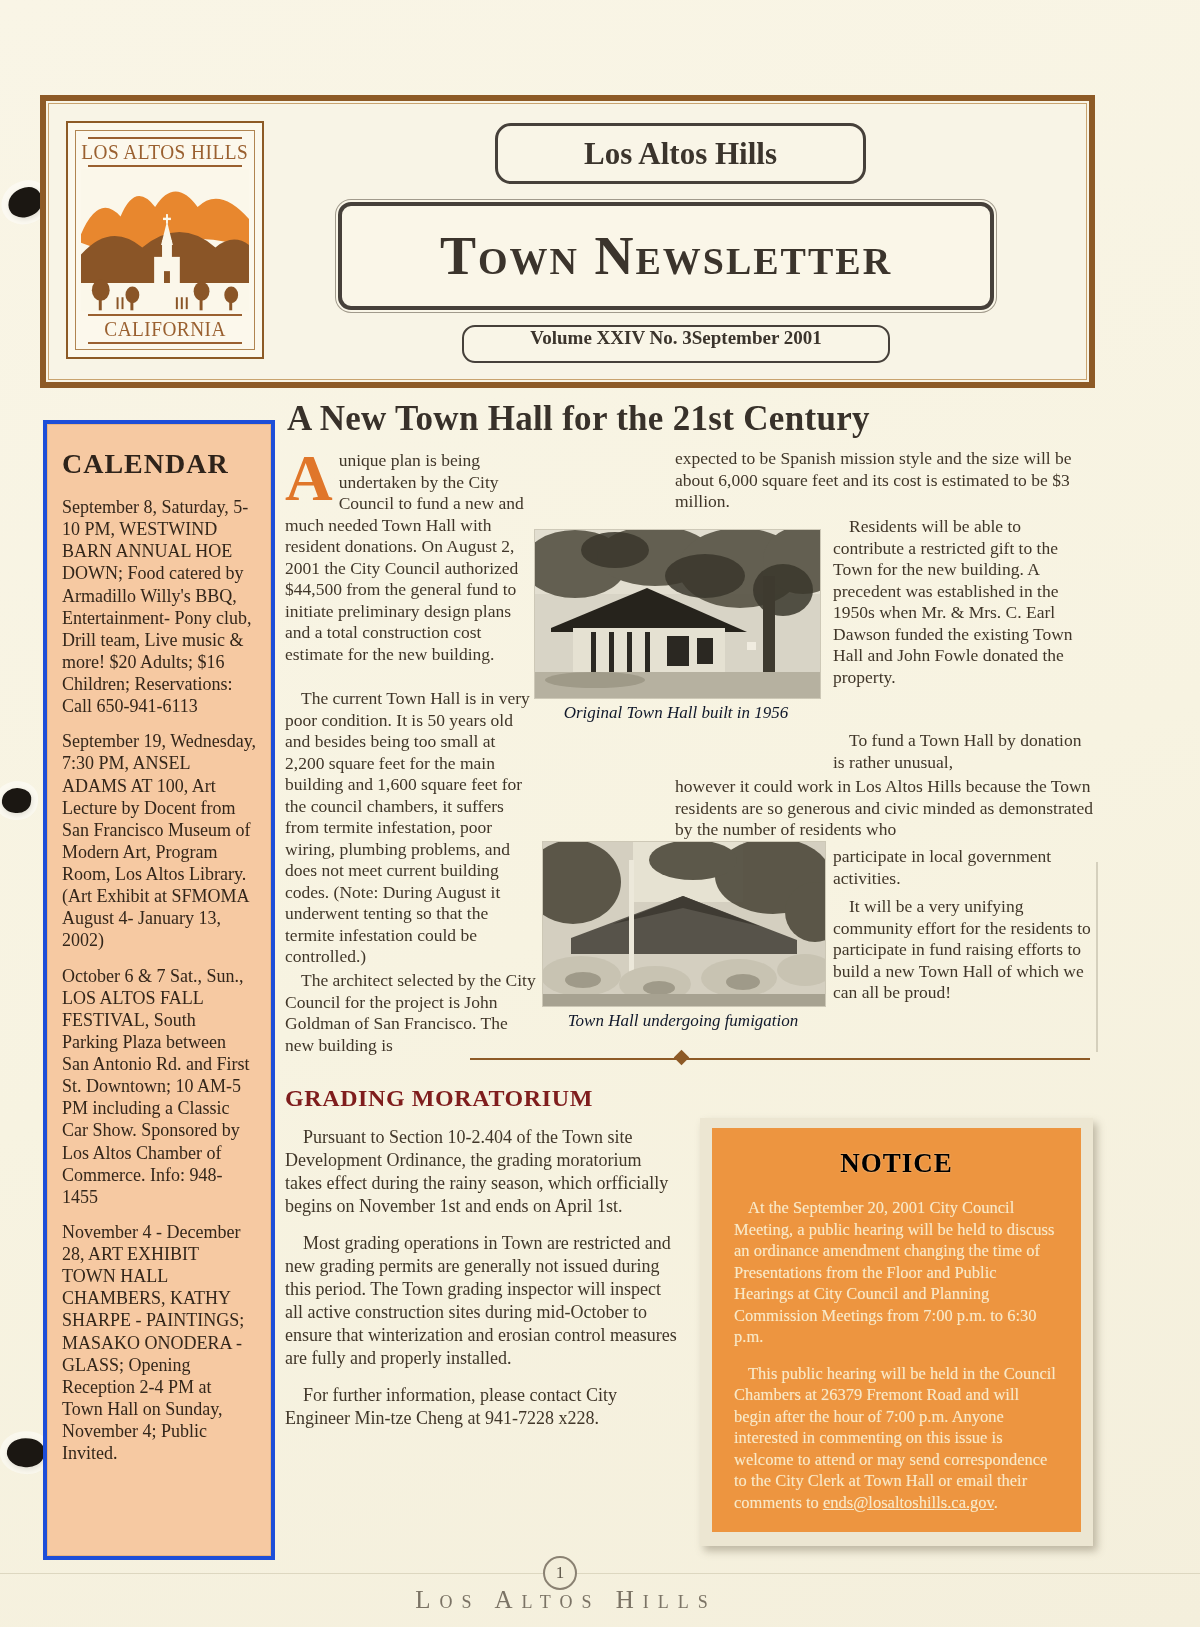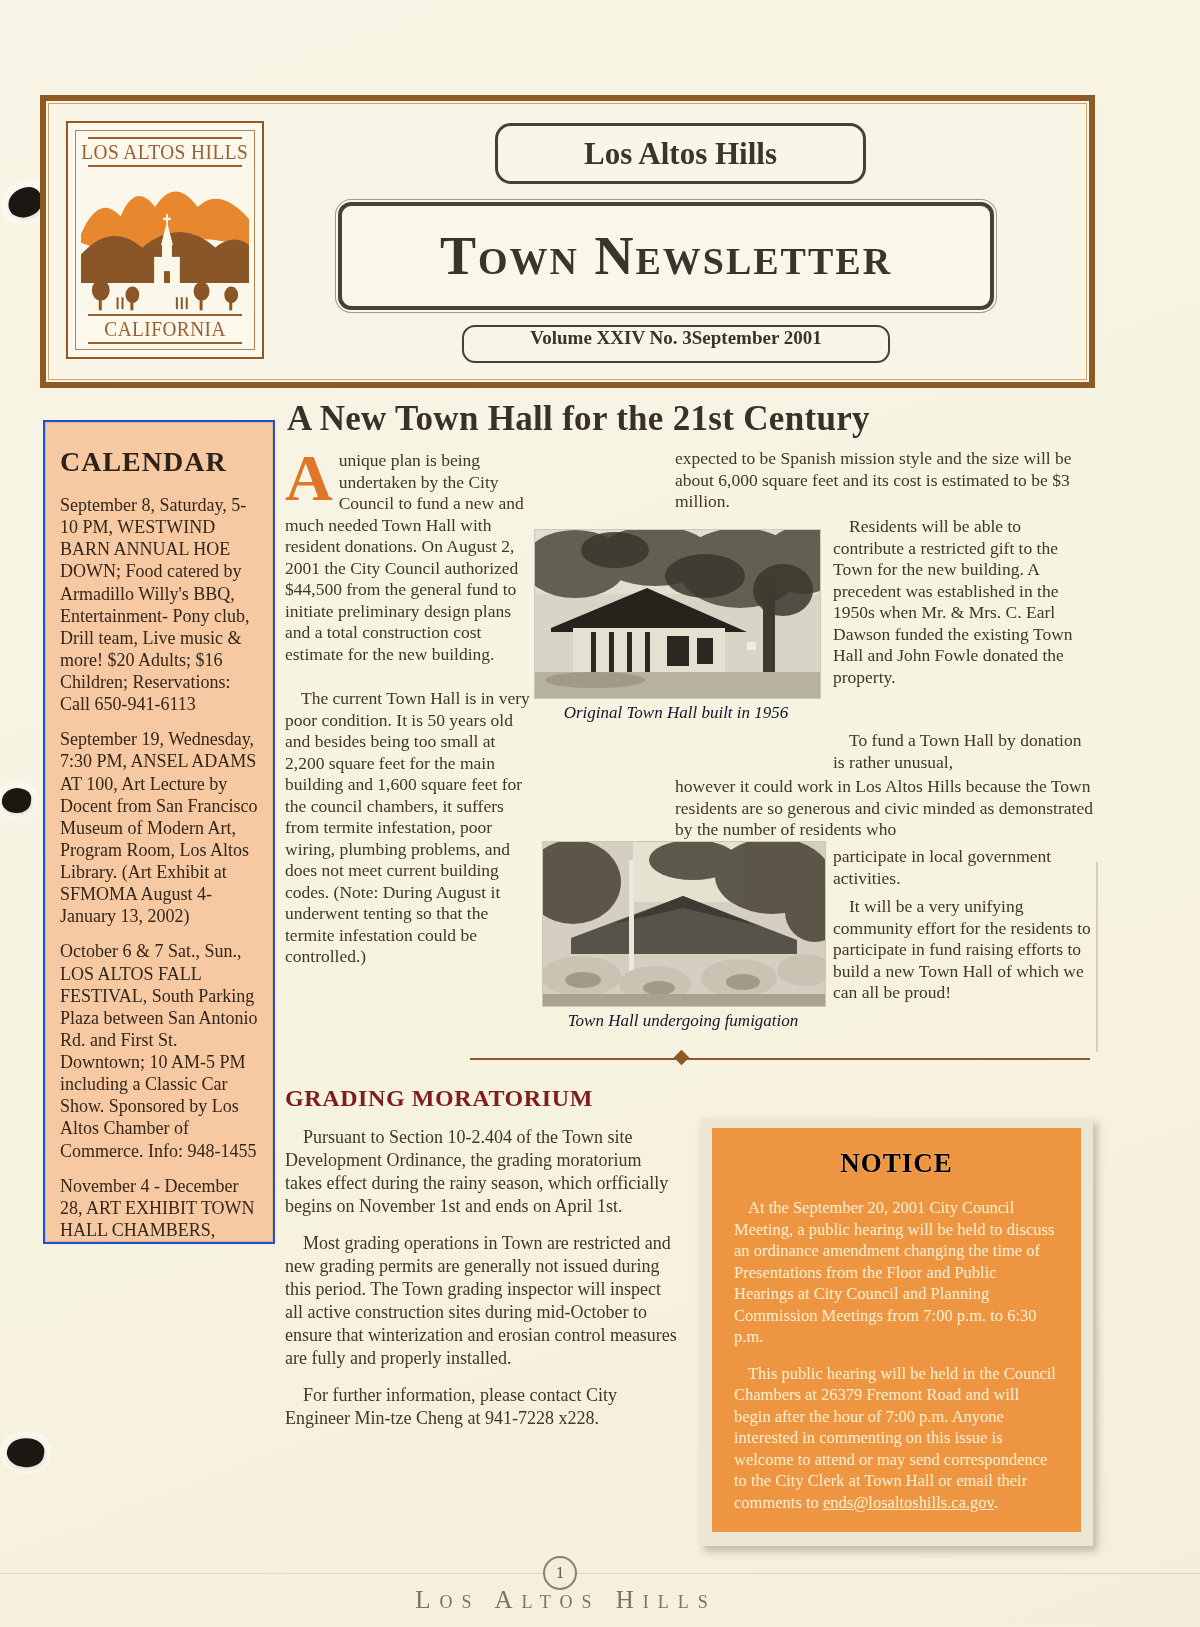--- a/index.html
+++ b/index.html
@@ -40,22 +40,22 @@
     box-shadow:0 0 0 2px #faf6e8,0 0 0 3px #a19a8c;
     display:flex;align-items:center;justify-content:center;}
   .main-mast span{font-weight:bold;font-size:54px;letter-spacing:2px;
     font-variant:small-caps;color:#3b342c;}
   .vol-box{position:absolute;left:416px;top:224px;width:428px;height:38px;
     border:2px solid #46403a;border-radius:13px;background:#f9f5e7;box-sizing:border-box;
     display:flex;align-items:flex-start;justify-content:center;}
   .vol-box span{font-weight:bold;font-size:19px;color:#3b342c;}
 
   
-  .calendar{left:43px;top:420px;width:232px;height:824px;background:#f6c9a2;
-    border:2px solid #1d4ed8;box-sizing:border-box;padding:24px 15px;overflow:hidden;
+  .calendar{left:43px;top:420px;width:232px;height:1140px;background:#f6c9a2;
+    border:4px solid #1d4ed8;box-sizing:border-box;padding:24px 15px;overflow:hidden;
     box-shadow:inset 0 0 0 1px #e9b583;}
   .calendar-title{font-size:28px;font-weight:bold;color:#2e231a;letter-spacing:1px;margin:0 0 16px;}
   .event{font-size:18px;line-height:1.23;color:#33261a;margin-bottom:13px;}
   .event .lead{font-weight:normal;}
 
   
   .article-title{left:287px;top:399px;font-size:35px;font-weight:bold;color:#38312a;letter-spacing:0.3px;}
   .article{left:285px;top:448px;width:810px;height:618px;font-size:17.5px;line-height:21.5px;}
   .article .blk{position:absolute;}
   .lb0{left:0;top:2px;width:250px;}
@@ -184,20 +184,21 @@
   </div>
 </div>
 
 <div class="abs article-title">A New Town Hall for the 21st Century</div>
 
 <div class="abs article">
   <div class="blk lb0">
     <span class="dropcap">A</span><span>unique plan is being undertaken by the City Council to fund a new and much needed Town Hall with resident donations. On August 2, 2001 the City Council authorized $44,500 from the general fund to initiate preliminary design plans and a total construction cost estimate for the new building.</span>
   </div>
   <div class="blk lb1">The current Town Hall is in very poor condition. It is 50 years old and besides being too small at 2,200 square feet for the main building and 1,600 square feet for the council chambers, it suffers from termite infestation, poor wiring, plumbing problems, and does not meet current building codes. (Note: During August it underwent tenting so that the termite infestation could be controlled.)</div>
+  <div class="blk lb2">The architect selected by the City Council for the project is John Goldman of San Francisco. The new building is</div>
 
   <div class="blk rb0">expected to be Spanish mission style and the size will be about 6,000 square feet and its cost is estimated to be $3 million.</div>
   <div class="blk rb1">Residents will be able to contribute a restricted gift to the Town for the new building. A precedent was established in the 1950s when Mr. &amp; Mrs. C. Earl Dawson funded the existing Town Hall and John Fowle donated the property.</div>
   <div class="blk rb2">To fund a Town Hall by donation is rather unusual,</div>
   <div class="blk rb3">however it could work in Los Altos Hills because the Town residents are so generous and civic minded as demonstrated by the number of residents who</div>
   <div class="blk rb4">participate in local government activities.</div>
   <div class="blk rb5">It will be a very unifying community effort for the residents to participate in fund raising efforts to build a new Town Hall of which we can all be proud!</div>
 
   <svg class="photo photo1" viewBox="0 0 285 168" preserveAspectRatio="none">
     <rect width="285" height="168" fill="#d8d4c6"></rect>

